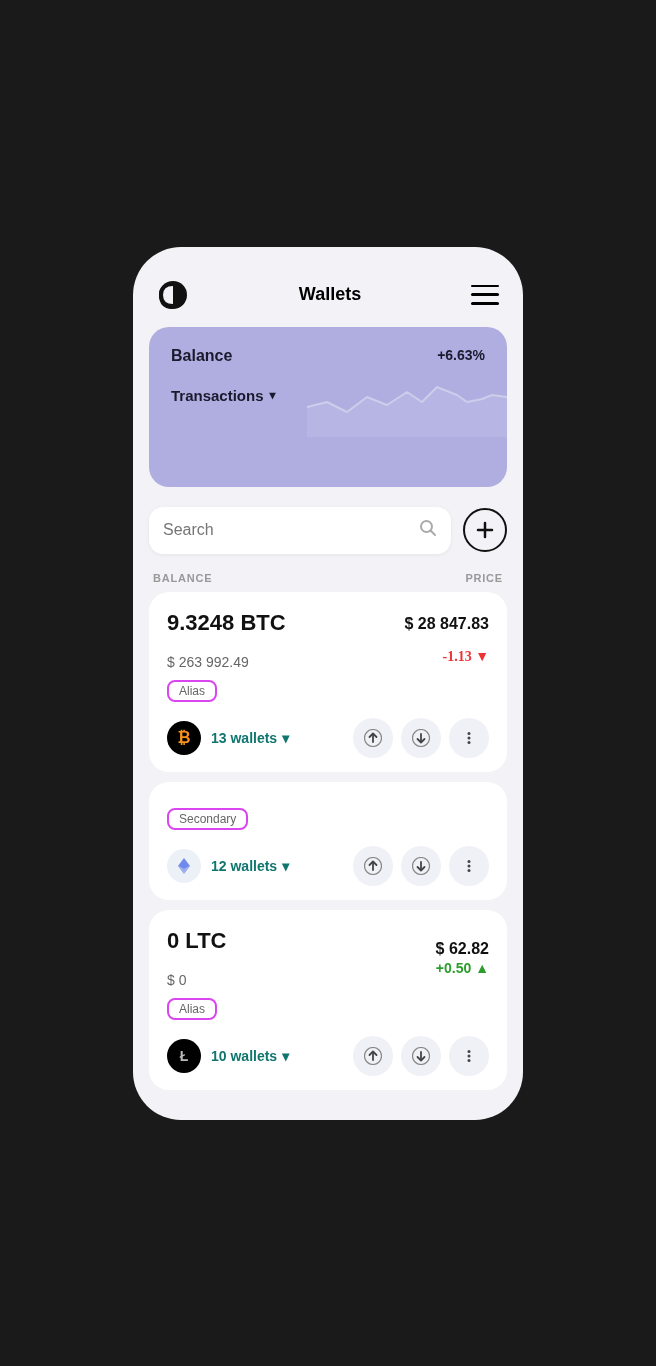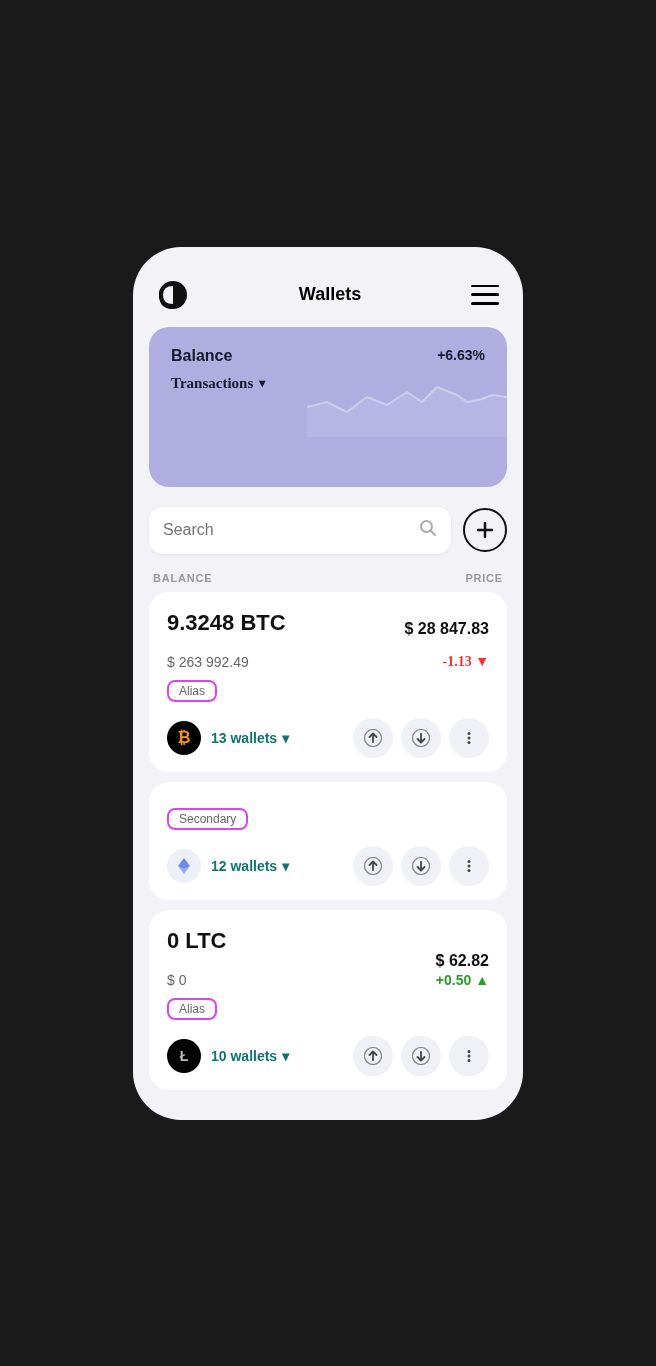--- a/index.html
+++ b/index.html
@@ -102,22 +102,21 @@
       opacity: 0.6;
     }
     .transactions-btn {
       display: inline-flex;
       align-items: center;
       gap: 6px;
       font-size: 15px;
       font-weight: 700;
       color: #1a1a2e;
       cursor: pointer;
-      margin-top: 6px;
-      font-family: Liberation Serif, serif;
+      margin-top: 18px;
     }
     .chevron-down {
       font-size: 12px;
     }
     
     .search-section {
       margin: 0 16px 4px;
     }
     .search-row {
       display: flex;
@@ -182,21 +181,21 @@
       gap: 10px;
     }
     .coin-card {
       background: #fff;
       border-radius: 20px;
       padding: 18px 18px 14px;
     }
     .coin-top {
       display: flex;
       justify-content: space-between;
-      align-items: flex-end;
+      align-items: center;
       margin-bottom: 2px;
     }
     .coin-amount {
       font-size: 22px;
       font-weight: 800;
       color: #111;
     }
     .coin-price {
       font-size: 16px;
       font-weight: 600;

